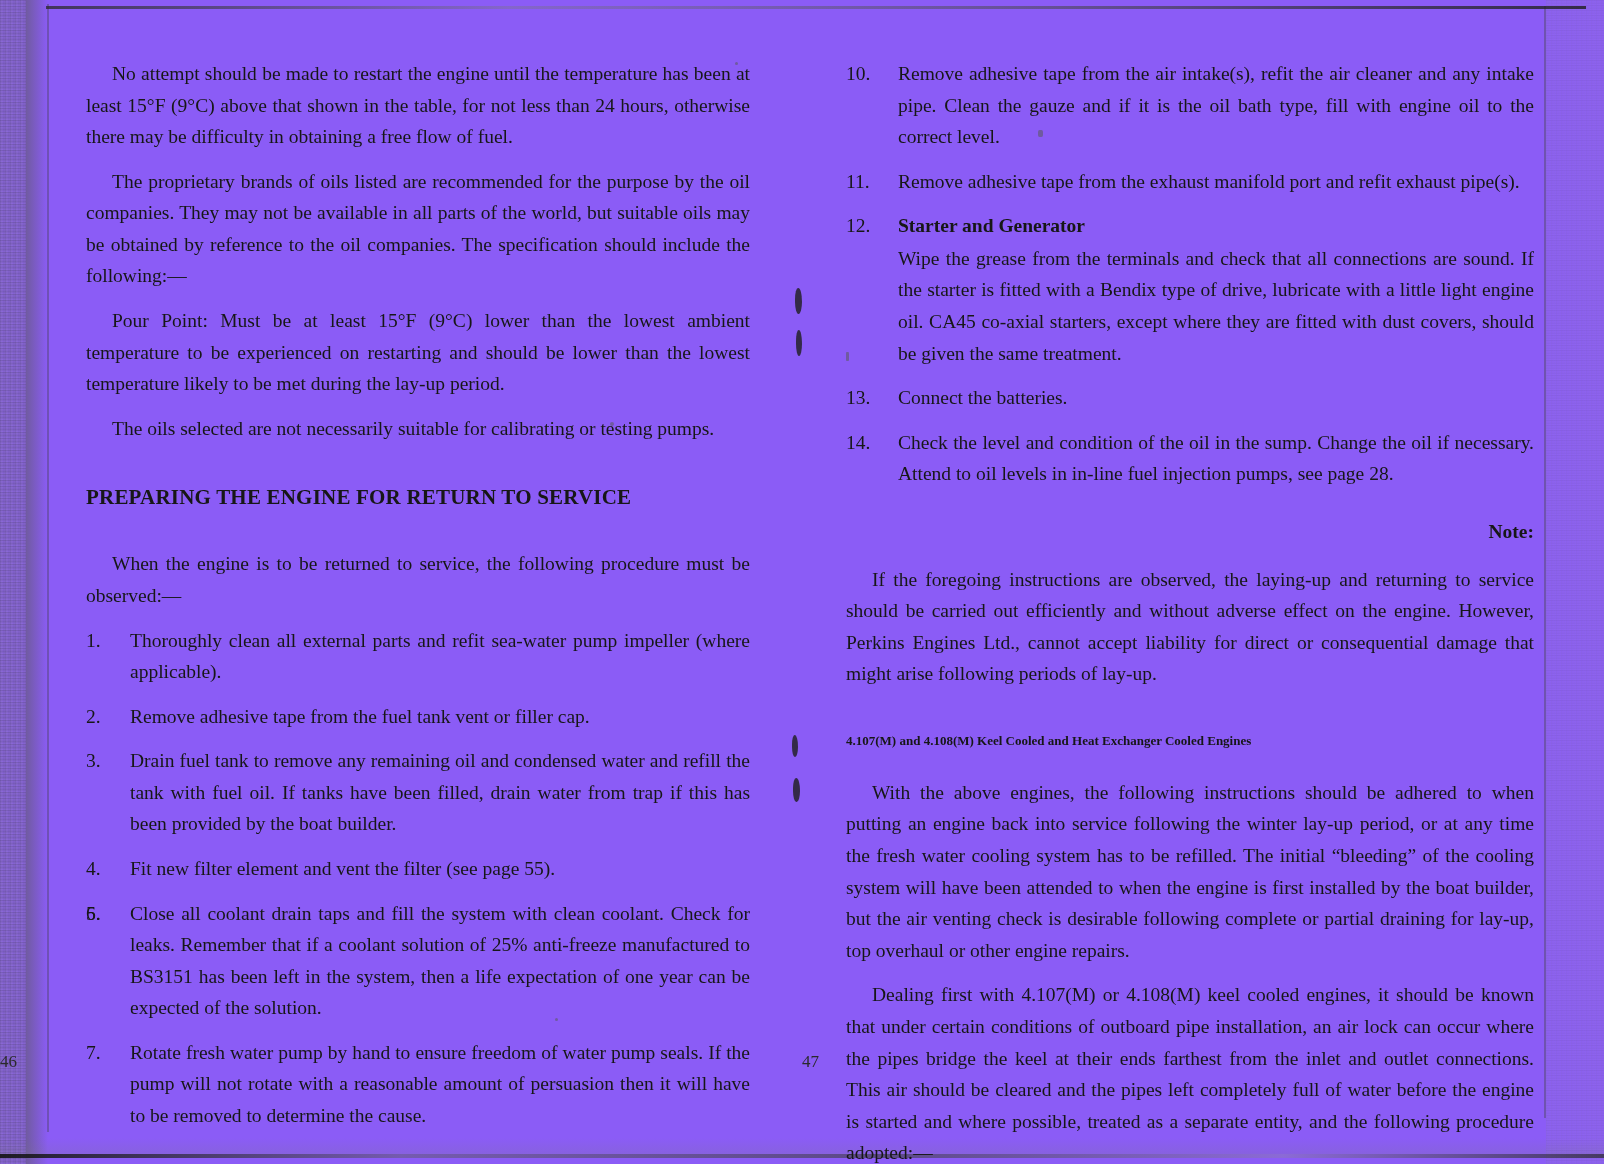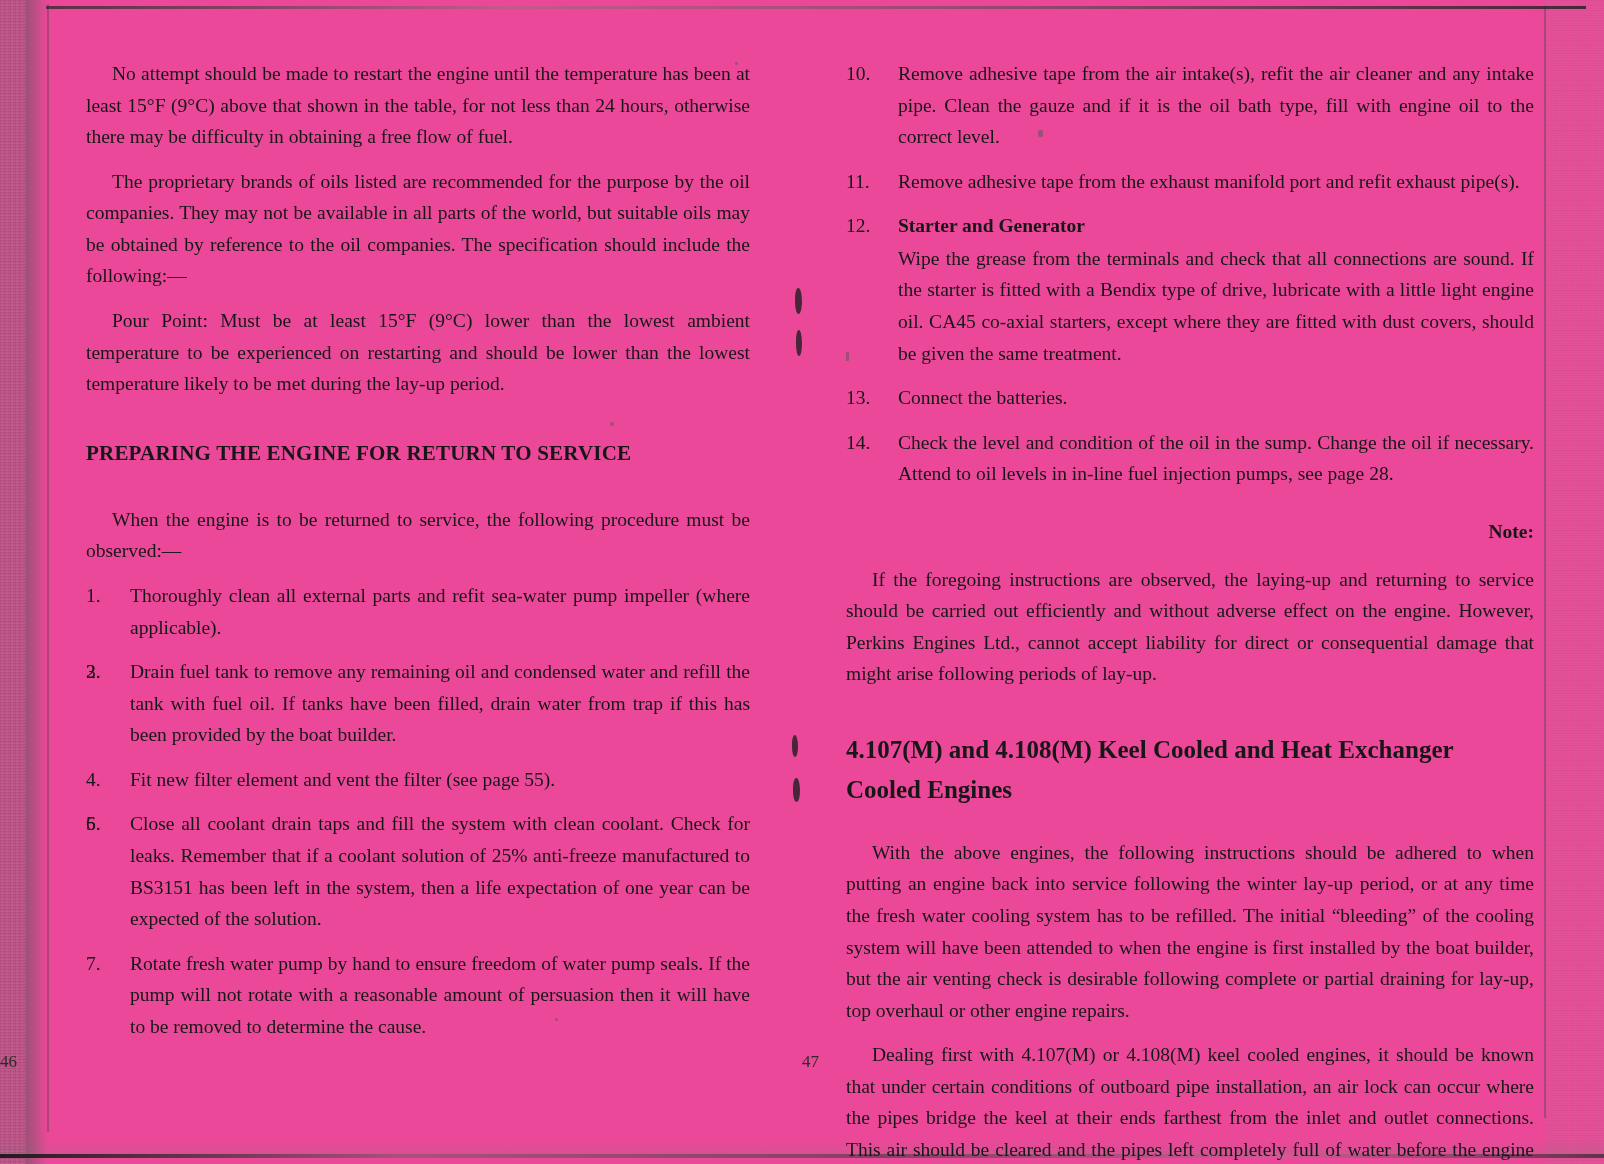--- a/index.html
+++ b/index.html
@@ -8,21 +8,21 @@
     background: #ffffff;
   }
   body {
     font-family: "Liberation Serif", "DejaVu Serif", serif;
   }
 
   #scan {
     position: relative;
     width: 1604px;
     height: 1164px;
-    background: #ec4899;
+    background: #8b5cf6;
     overflow: hidden;
   }
 
   
   .edge-left-texture {
     position: absolute;
     left: 0; top: 0;
     width: 26px; height: 1164px;
     background:
       repeating-linear-gradient(to right,
@@ -124,21 +124,21 @@
   }
 
   h2.section-head {
     font-size: 21px;
     font-weight: bold;
     letter-spacing: .2px;
     margin: 36px 0 34px 0;
     text-align: left;
   }
   h3.sub-head {
-    font-size: 25px;
+    font-size: 13px;
     font-weight: bold;
     margin: 40px 0 26px 0;
     text-align: left;
   }
   h4.note-head {
     font-size: 19.5px;
     font-weight: bold;
     margin: 26px 0 16px 0;
     text-align: right;
   }
@@ -215,32 +215,34 @@
   <div class="speck" style="left:846px; top:352px; width:3px; height:9px; border-radius:20%;"></div>
 
   <div class="spread">
 
     <div class="page page-left">
       <div class="col">
 
         <p class="body-para">No attempt should be made to restart the engine until the temperature has been at least 15°F (9°C) above that shown in the table, for not less than 24 hours, otherwise there may be difficulty in obtaining a free flow of fuel.</p>
         <p class="body-para">The proprietary brands of oils listed are recommended for the purpose by the oil companies. They may not be available in all parts of the world, but suitable oils may be obtained by reference to the oil companies. The specification should include the following:—</p>
         <p class="body-para">Pour Point: Must be at least 15°F (9°C) lower than the lowest ambient temperature to be experienced on restarting and should be lower than the lowest temperature likely to be met during the lay-up period.</p>
+        <p class="body-para">The oils selected are not necessarily suitable for calibrating or testing pumps.</p>
 
         <h2 class="section-head">PREPARING THE ENGINE FOR RETURN TO SERVICE</h2>
 
         <p class="body-para">When the engine is to be returned to service, the following procedure must be observed:—</p>
 
         <ol class="steps">
           <li>
             <span class="num">1.</span>
             <span>Thoroughly clean all external parts and refit sea-water pump impeller (where applicable).</span>
           </li>
           <li>
             <span class="num">2.</span>
+            <span>Remove adhesive tape from the fuel tank vent or filler cap.</span>
           </li>
           <li>
             <span class="num">3.</span>
             <span>Drain fuel tank to remove any remaining oil and condensed water and refill the tank with fuel oil. If tanks have been filled, drain water from trap if this has been provided by the boat builder.</span>
           </li>
           <li>
             <span class="num">4.</span>
             <span>Fit new filter element and vent the filter (see page 55).</span>
           </li>
           <li>

